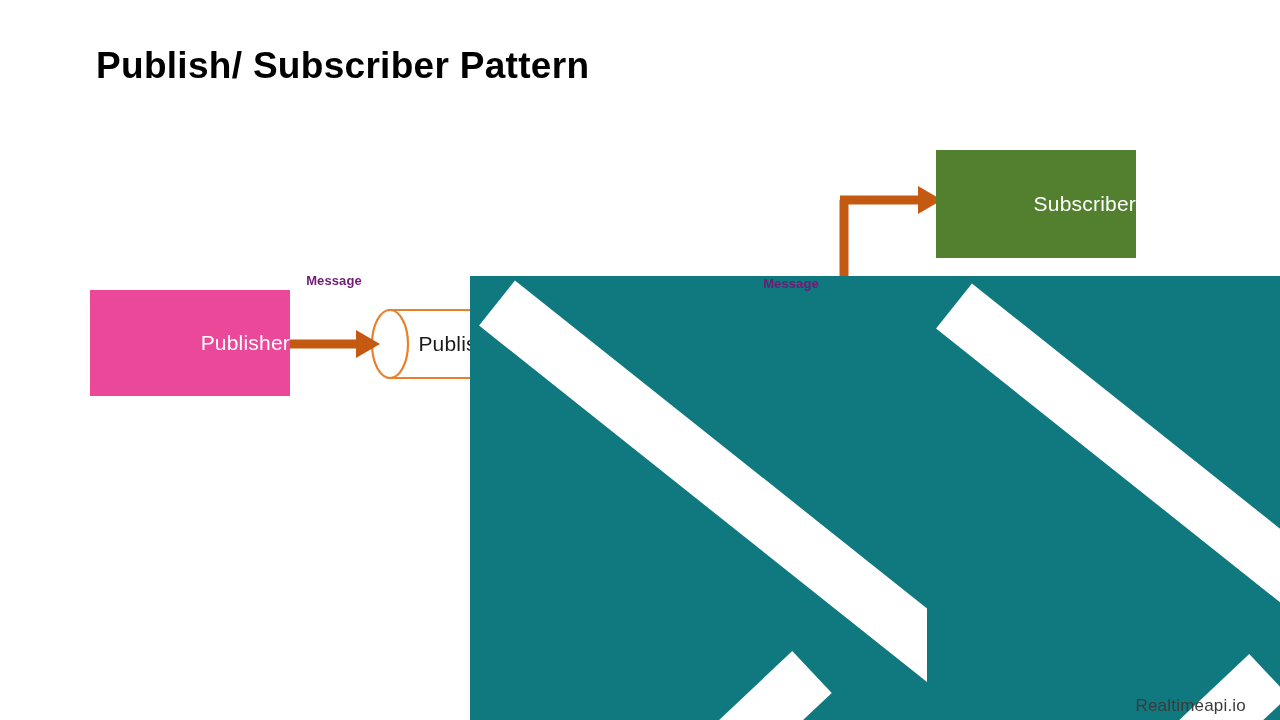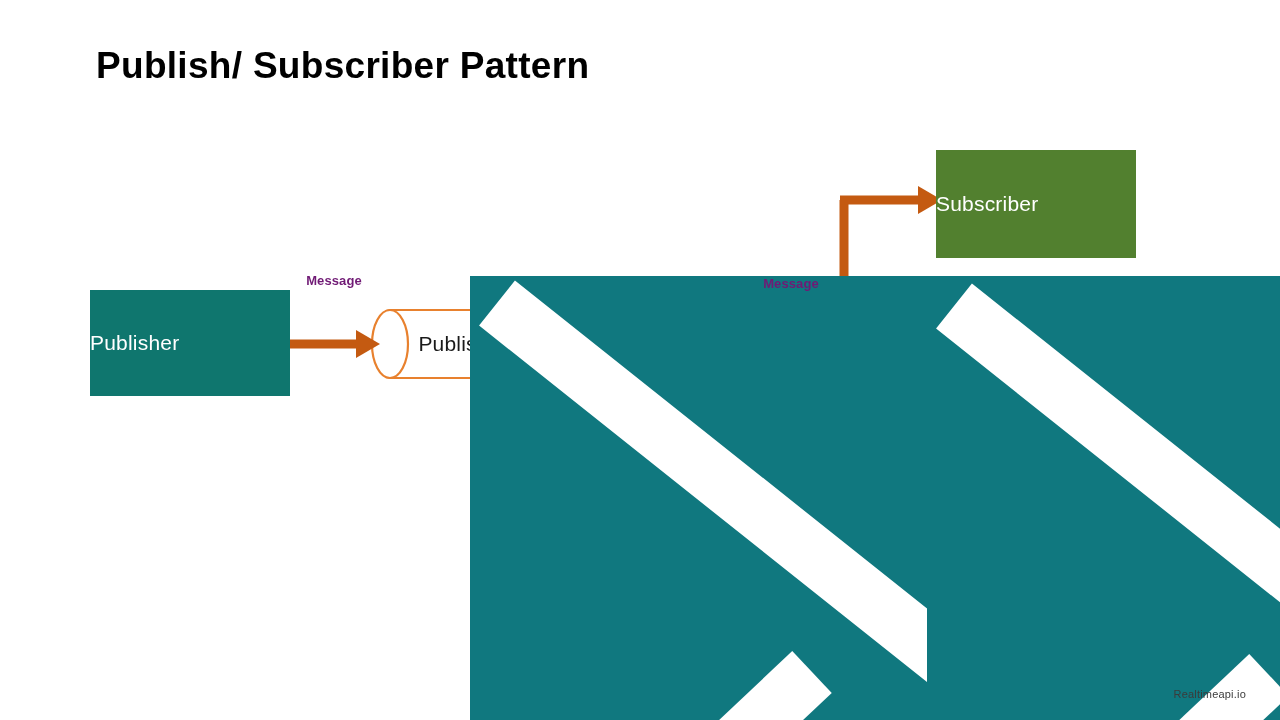--- a/index.html
+++ b/index.html
@@ -43,33 +43,33 @@
     width: 1280px;
     height: 720px;
     overflow: visible;
   }
 
   
   .node-box {
     position: absolute;
     display: flex;
     align-items: center;
-    justify-content: flex-start;
+    justify-content: flex-end;
     color: #ffffff;
     font-size: 21px;
     font-weight: normal;
     letter-spacing: 0.2px;
     box-sizing: border-box;
   }
   .publisher-box {
     left: 90px;
     top: 290px;
     width: 200px;
     height: 106px;
-    background: #0f766e;
+    background: #ec4899;
   }
   .subscriber-box {
     left: 936px;
     width: 200px;
     height: 108px;
     background: #52802F;
   }
   .sub-1 { top: 150px; }
   .sub-2 { top: 289px; }
   .sub-3 { top: 428px; }
@@ -106,22 +106,22 @@
     display: block;
     margin: 3px auto 0 auto;
   }
   .msg-1 { left: 298px; top: 273px; width: 72px; }
   .msg-2 { left: 755px; top: 276px; width: 72px; }
 
   
   .footer-brand {
     position: absolute;
     right: 34px;
-    bottom: 20px;
-    font-size: 11px;
+    bottom: 4px;
+    font-size: 17px;
     color: #3b3b3b;
     letter-spacing: 0.2px;
   }
 </style>
 </head>
 <body>
 
 <div class="slide-title">Publish/ Subscriber Pattern</div>
 
 <div class="diagram">

